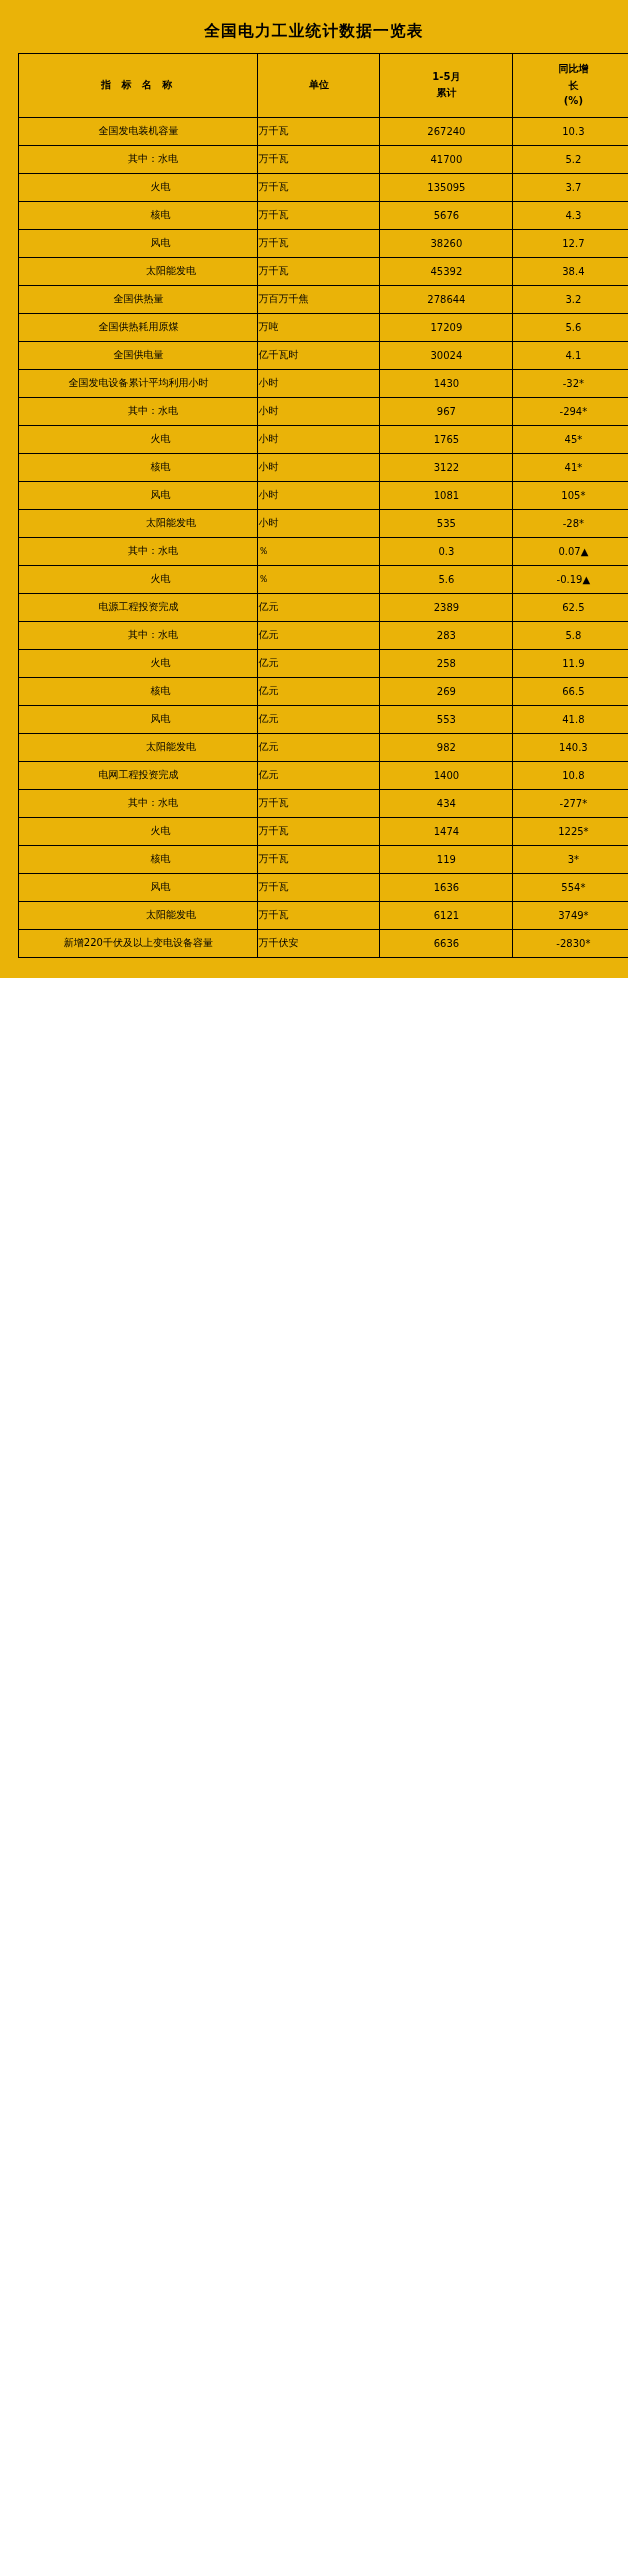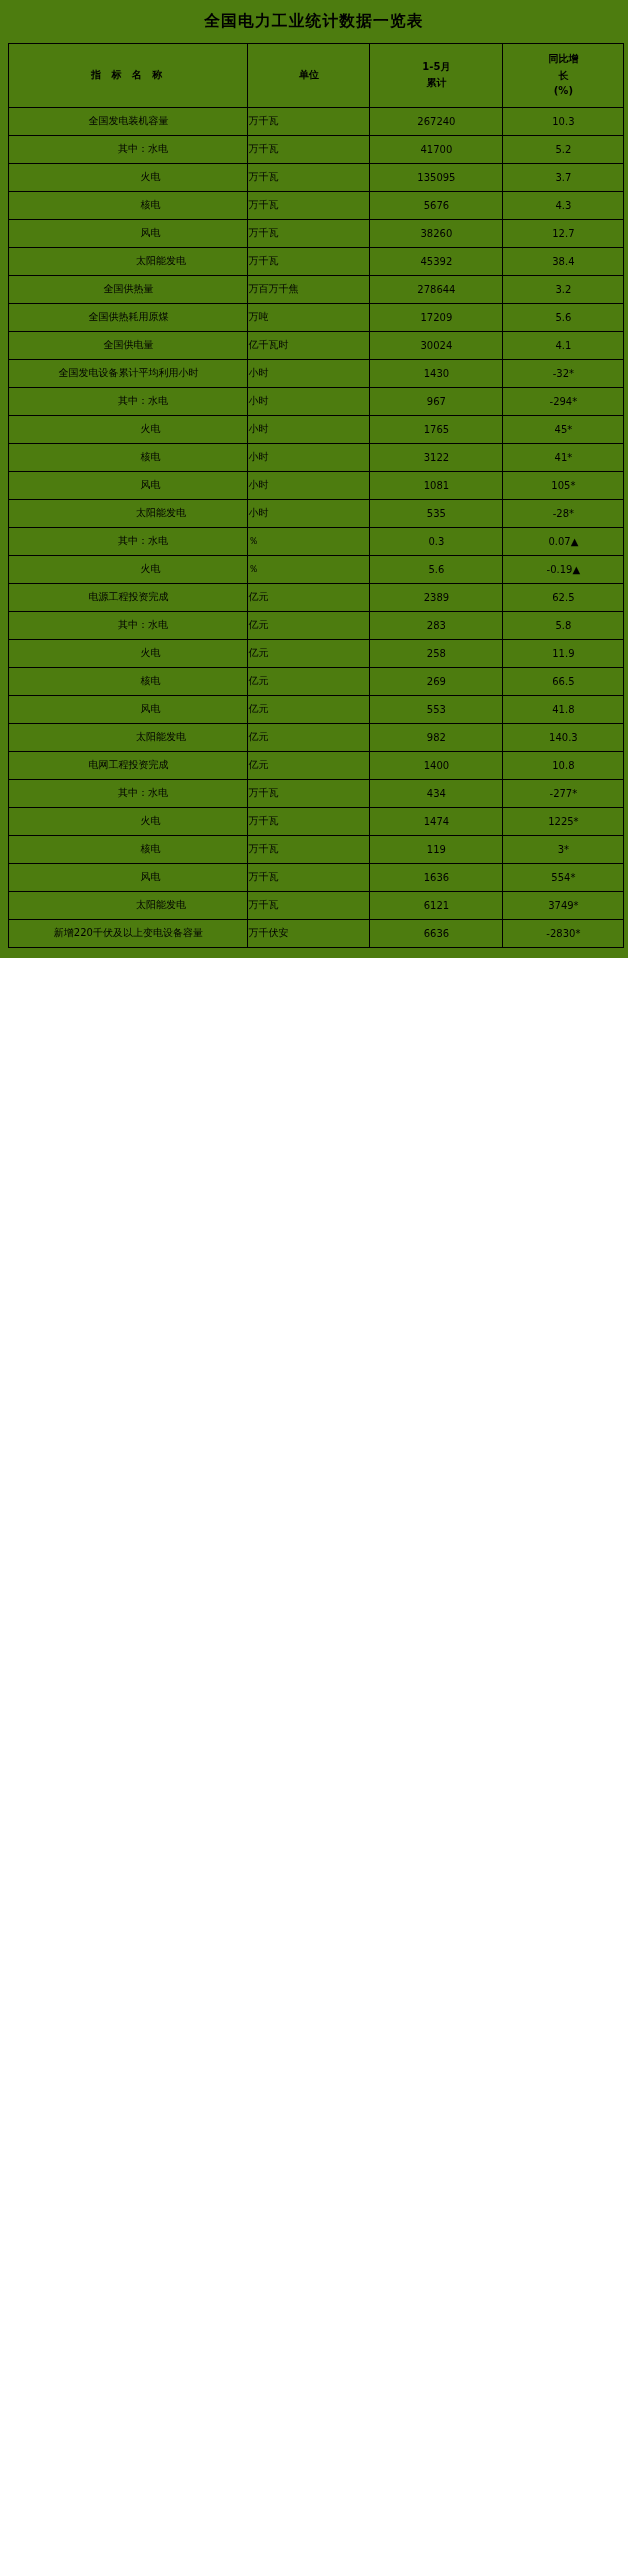--- a/index.html
+++ b/index.html
@@ -8,22 +8,22 @@
     background: #ffffff;
   }
   body {
     width: 628px;
     font-family: "DejaVu Sans", "Liberation Sans", sans-serif;
     color: #000000;
   }
   .page {
     width: 628px;
     box-sizing: border-box;
-    padding: 2px;
-    background: #4d7c0f;
+    padding: 12px;
+    background: #eab308;
   }
   .title {
     text-align: center;
     font-size: 15.7px;
     font-weight: bold;
     letter-spacing: 1.2px;
     padding: 9.3px 0 10.5px 0;
     font-family: "DejaVu Sans", "Liberation Sans", sans-serif;
   }
   .table-wrap {

